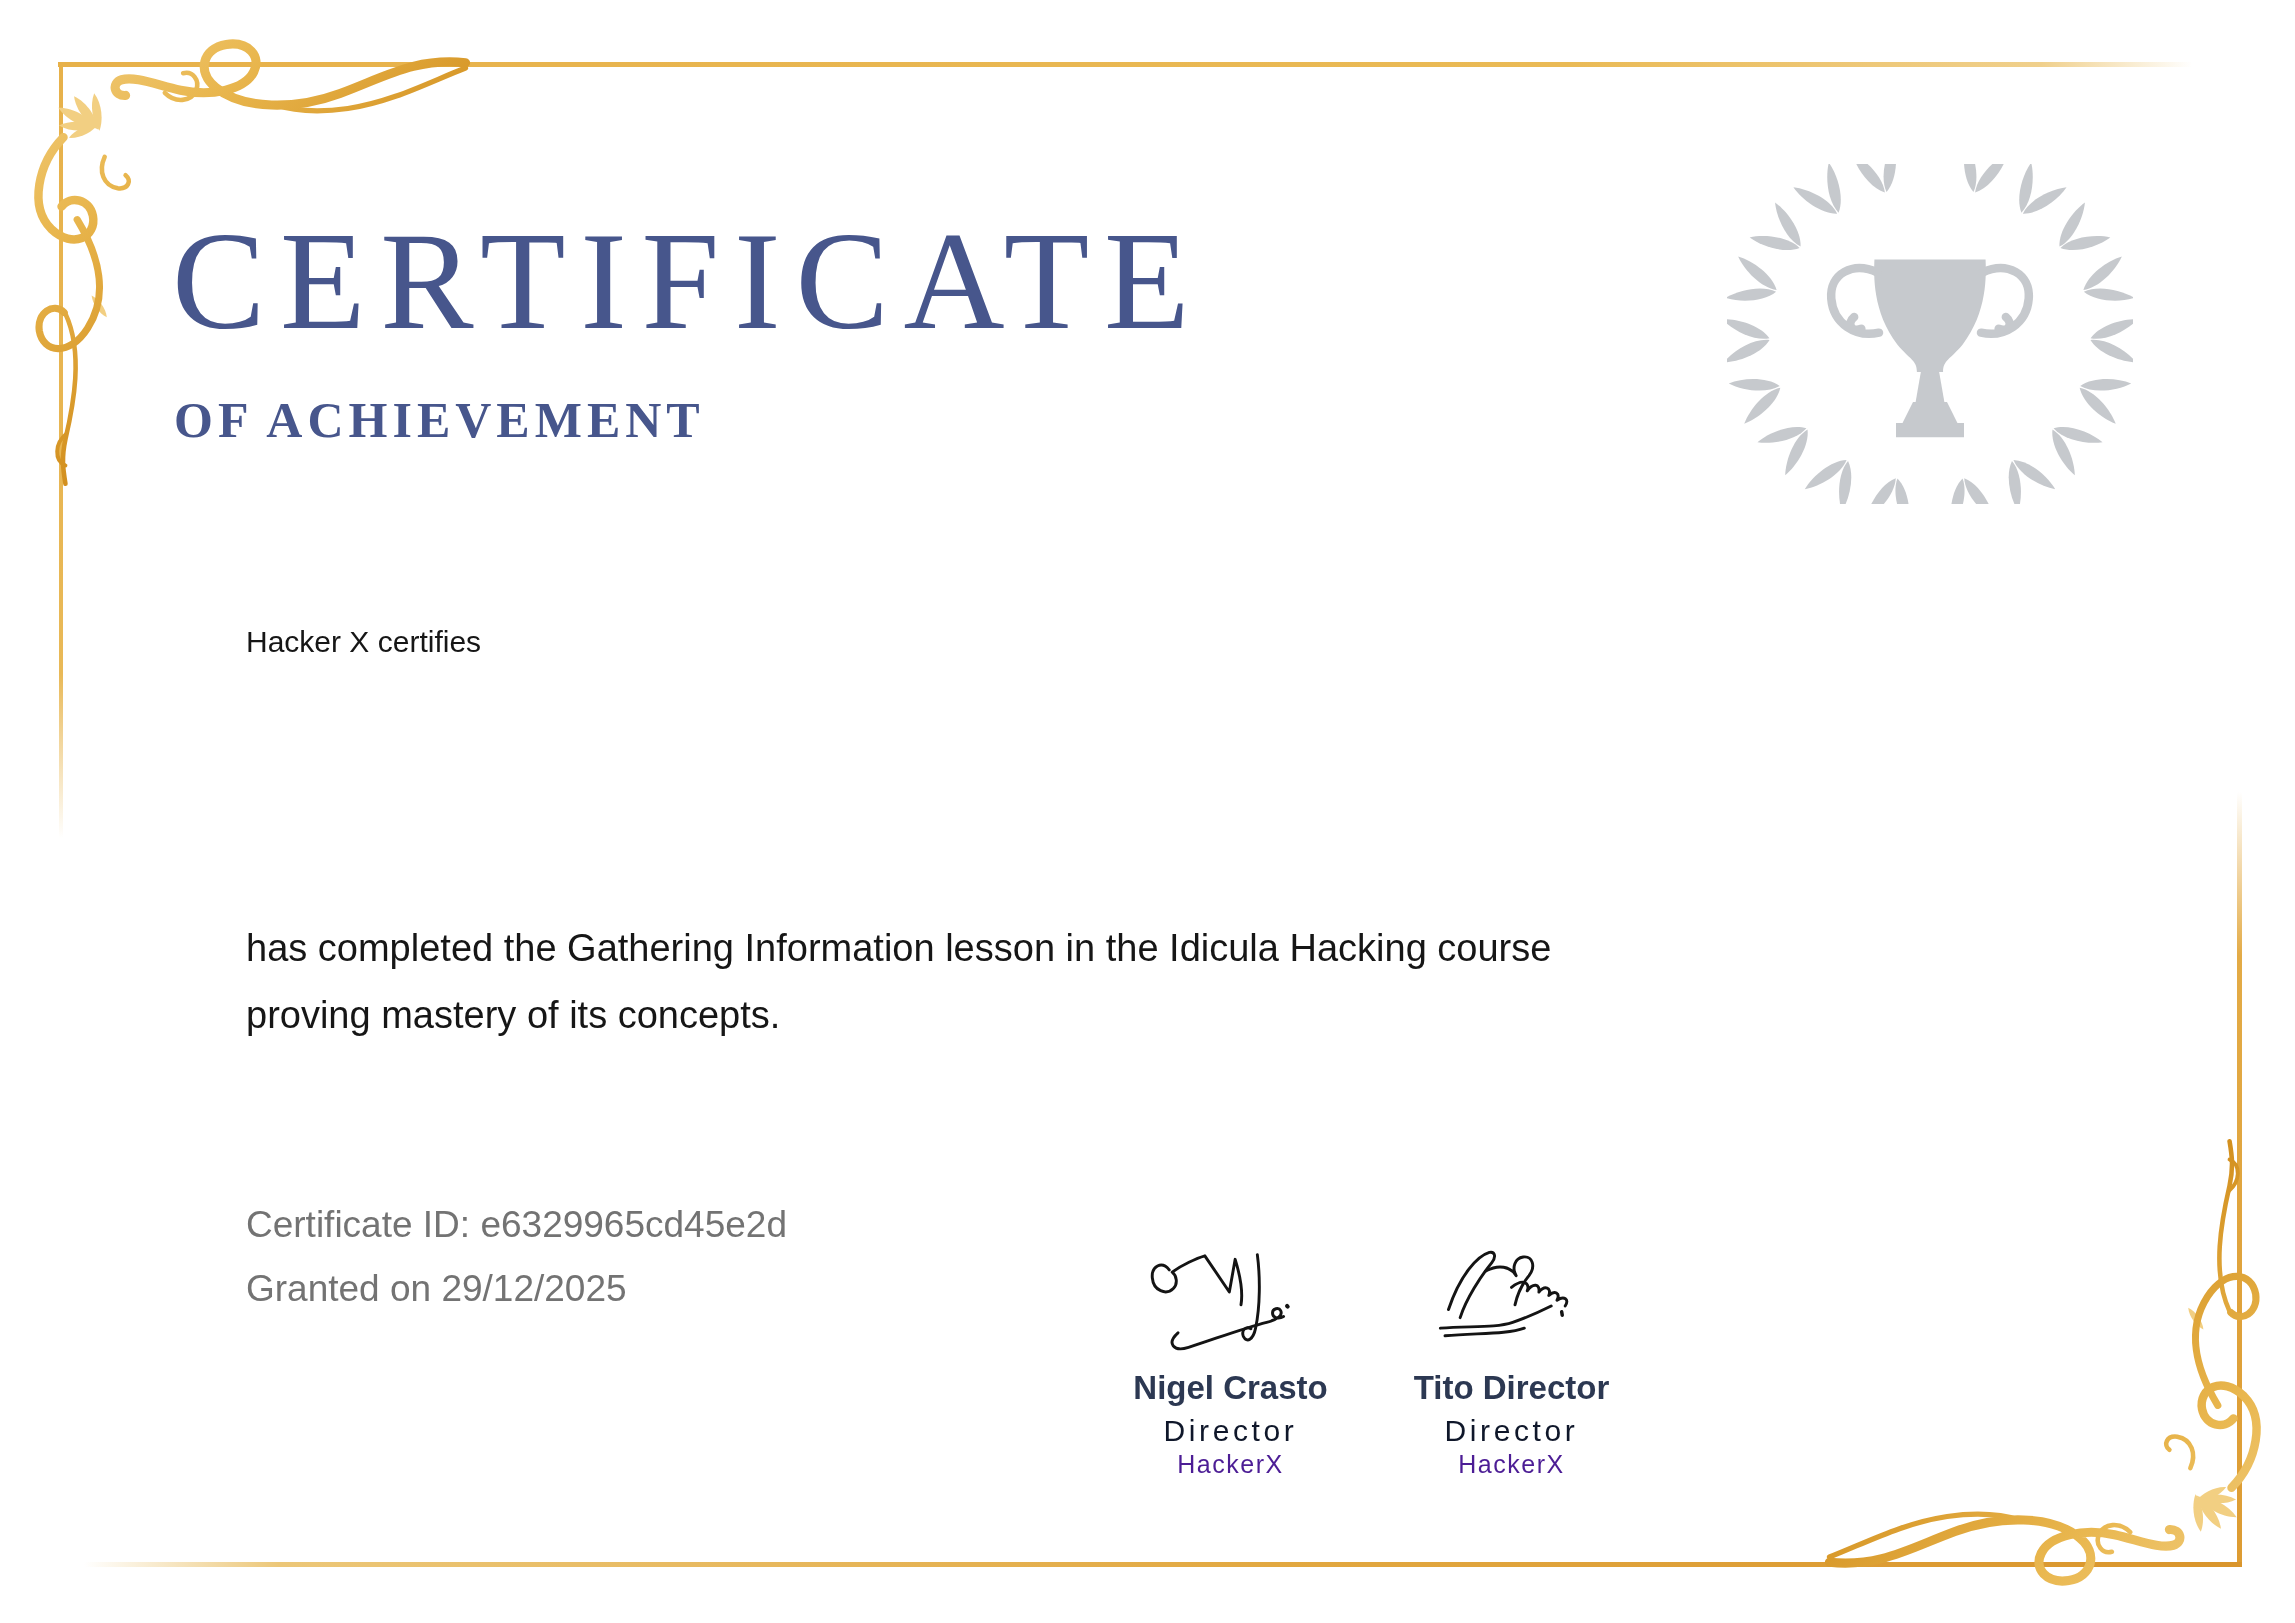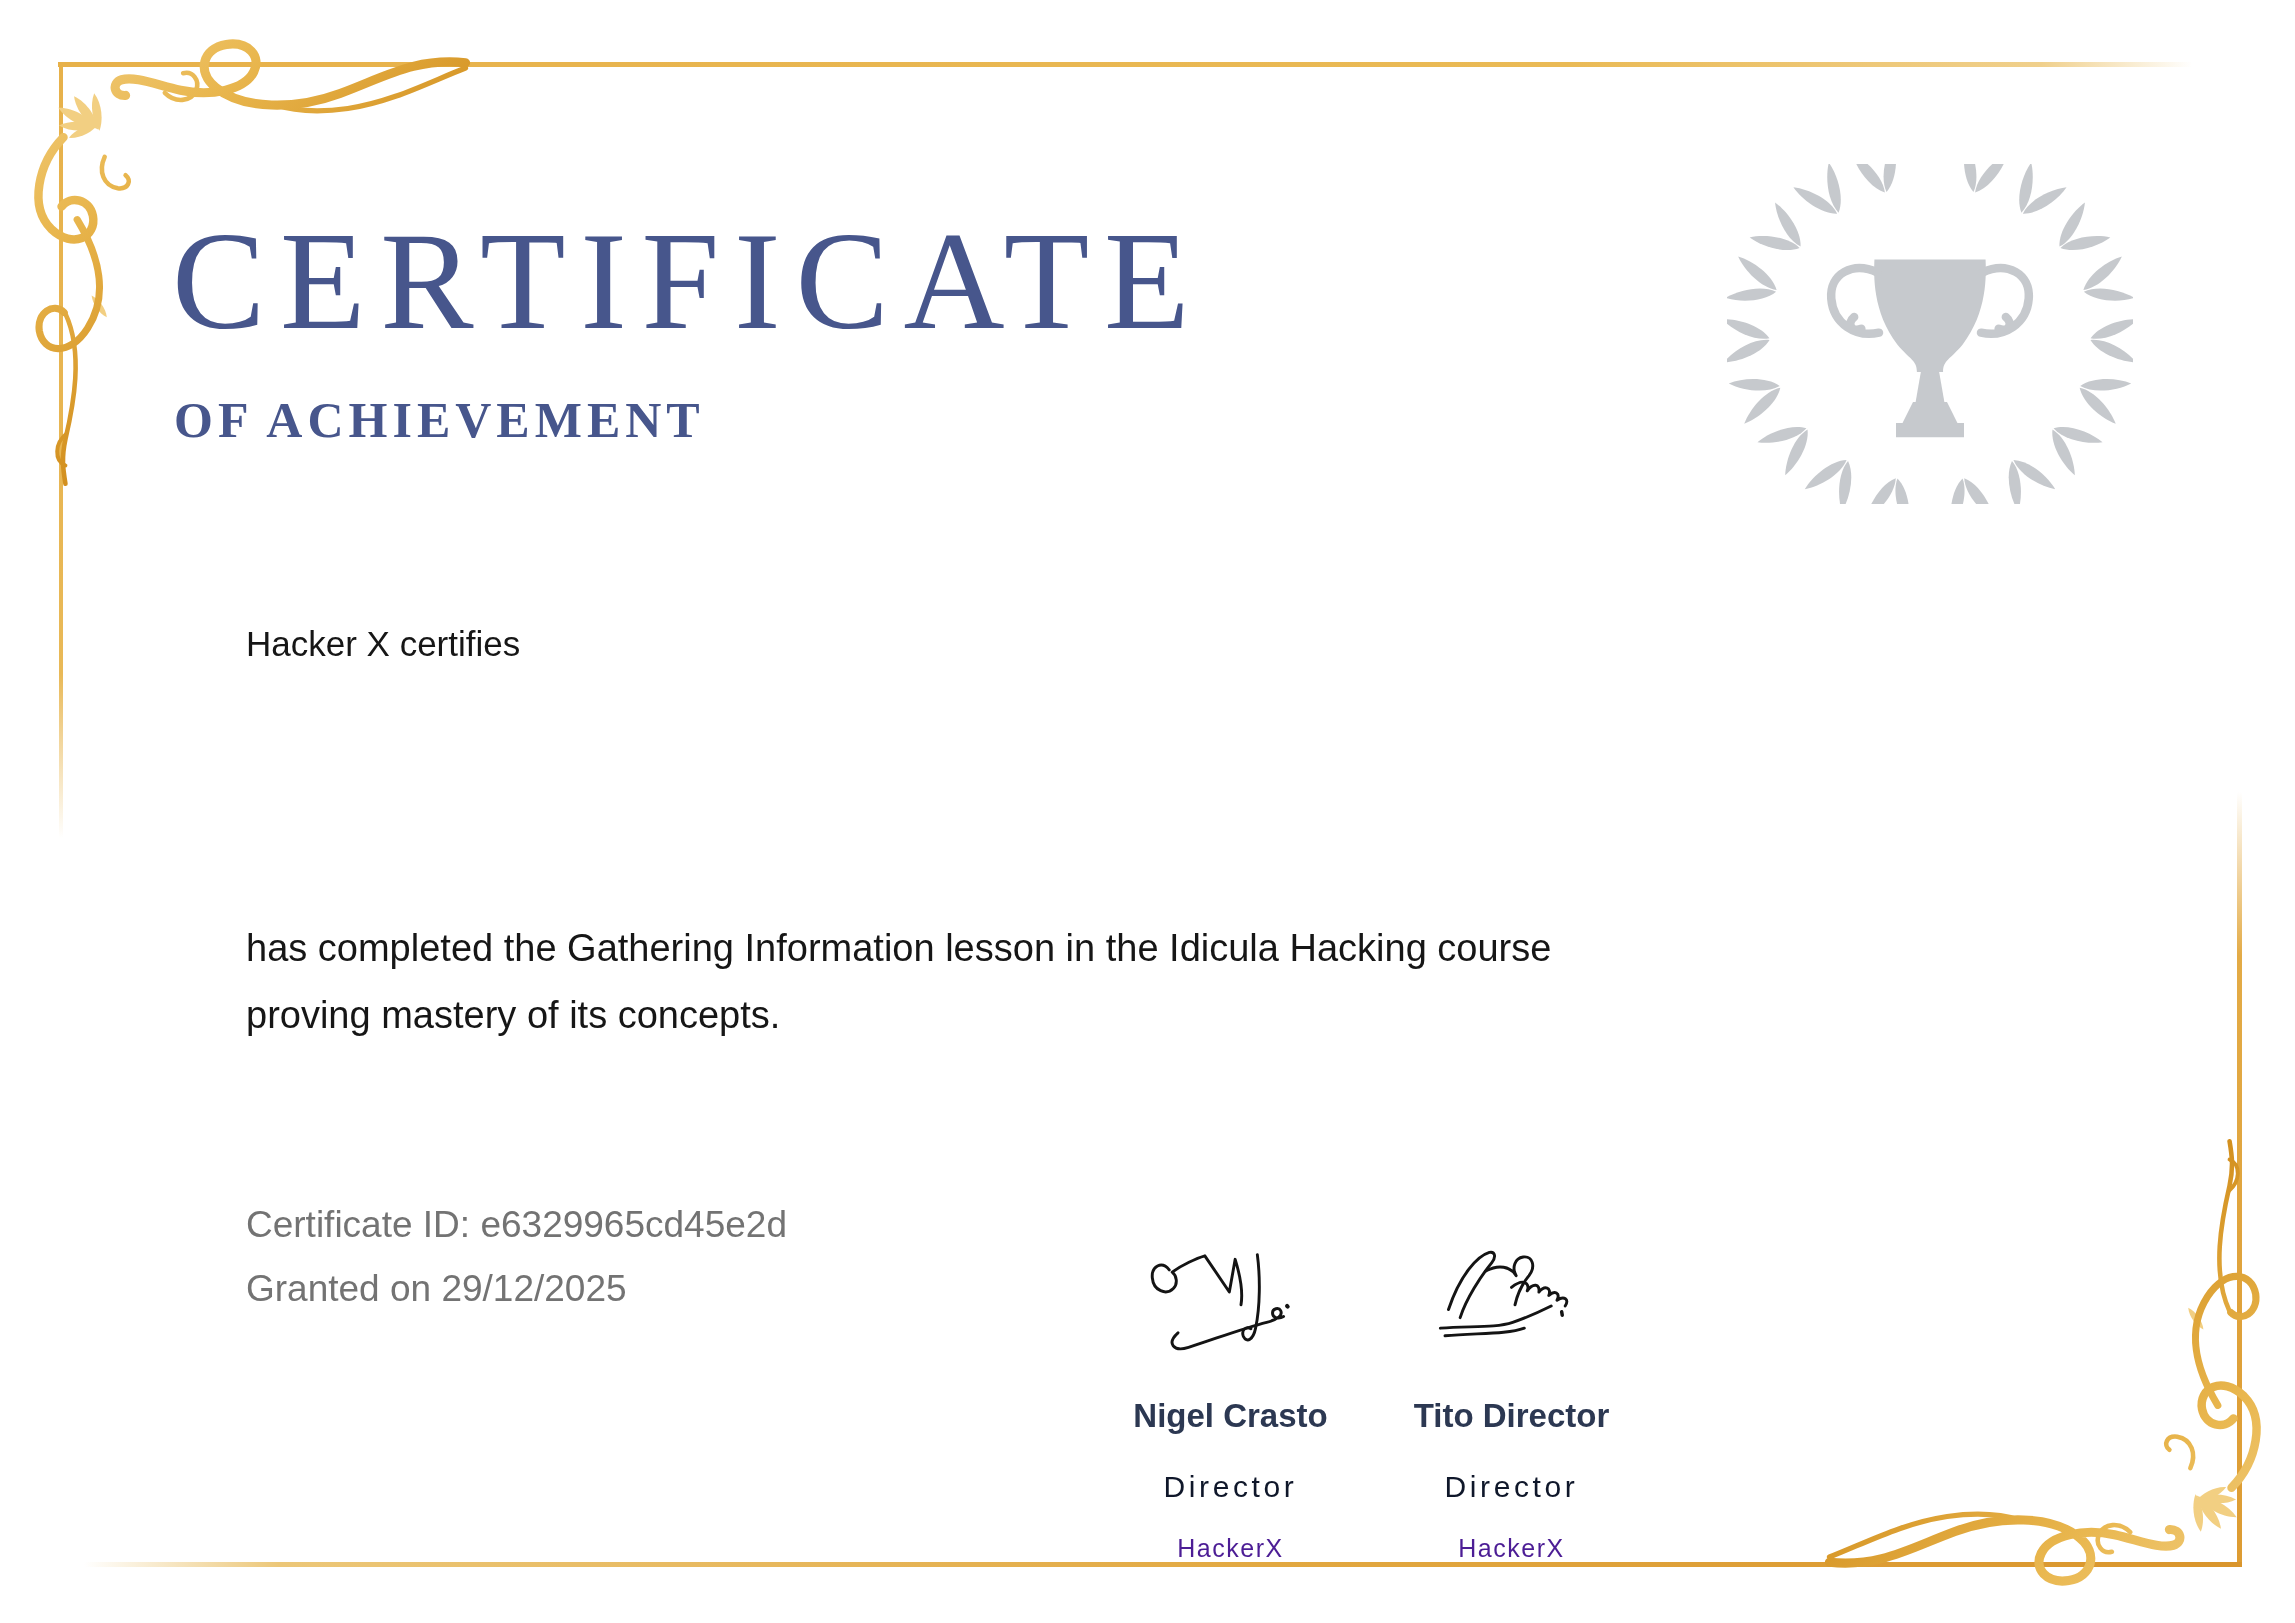--- a/index.html
+++ b/index.html
@@ -22,27 +22,27 @@
   .corner-tl{left:0;top:0;width:497px;height:523px;}
   .corner-br{left:1798px;top:1102px;width:497px;height:523px;transform:rotate(180deg);}
 
   
   .title{left:172px;top:211px;font-family:"Liberation Serif",serif;font-weight:400;
          font-size:140px;line-height:1;letter-spacing:0.105em;color:#47568c;white-space:nowrap;}
   .subtitle{left:174px;top:395px;font-family:"Liberation Serif",serif;font-weight:700;
          font-size:50px;line-height:1;letter-spacing:0.1em;color:#47568c;white-space:nowrap;}
 
   
-  .certifies{left:246px;top:625px;font-size:35px;line-height:1.1;color:#161616;}
+  .certifies{left:246px;top:625px;font-size:30px;line-height:1.1;color:#161616;}
   .recipient{left:243px;top:764px;font-size:93px;line-height:1;color:#0f0f0f;white-space:nowrap;}
   .bodytext{left:246px;top:915px;font-size:38px;line-height:67px;color:#161616;white-space:nowrap;}
   .meta{left:246px;top:1193px;font-size:37px;line-height:64px;color:#737373;white-space:nowrap;}
 
   
-  .sig-col{top:1240px;width:249px;display:flex;flex-direction:column;align-items:center;text-align:center;gap:28px;}
+  .sig-col{top:1240px;width:249px;display:flex;flex-direction:column;align-items:center;text-align:center;}
   .sig-col.nigel{left:1106px;}
   .sig-col.tito{left:1387px;}
   .sig-img{width:175px;height:118px;}
   .sig-name{margin-top:10.5px;font-size:33px;font-weight:700;color:#2c3852;line-height:38px;white-space:nowrap;}
   .sig-role{margin-top:6.5px;font-size:30px;color:#0f172a;letter-spacing:0.12em;line-height:35px;white-space:nowrap;}
   .sig-org{margin-top:1.3px;font-size:25px;color:#4c1d95;letter-spacing:0.06em;line-height:30px;white-space:nowrap;}
 
   .wreath{left:1727px;top:164px;width:406px;height:340px;}
 </style>
 </head>

